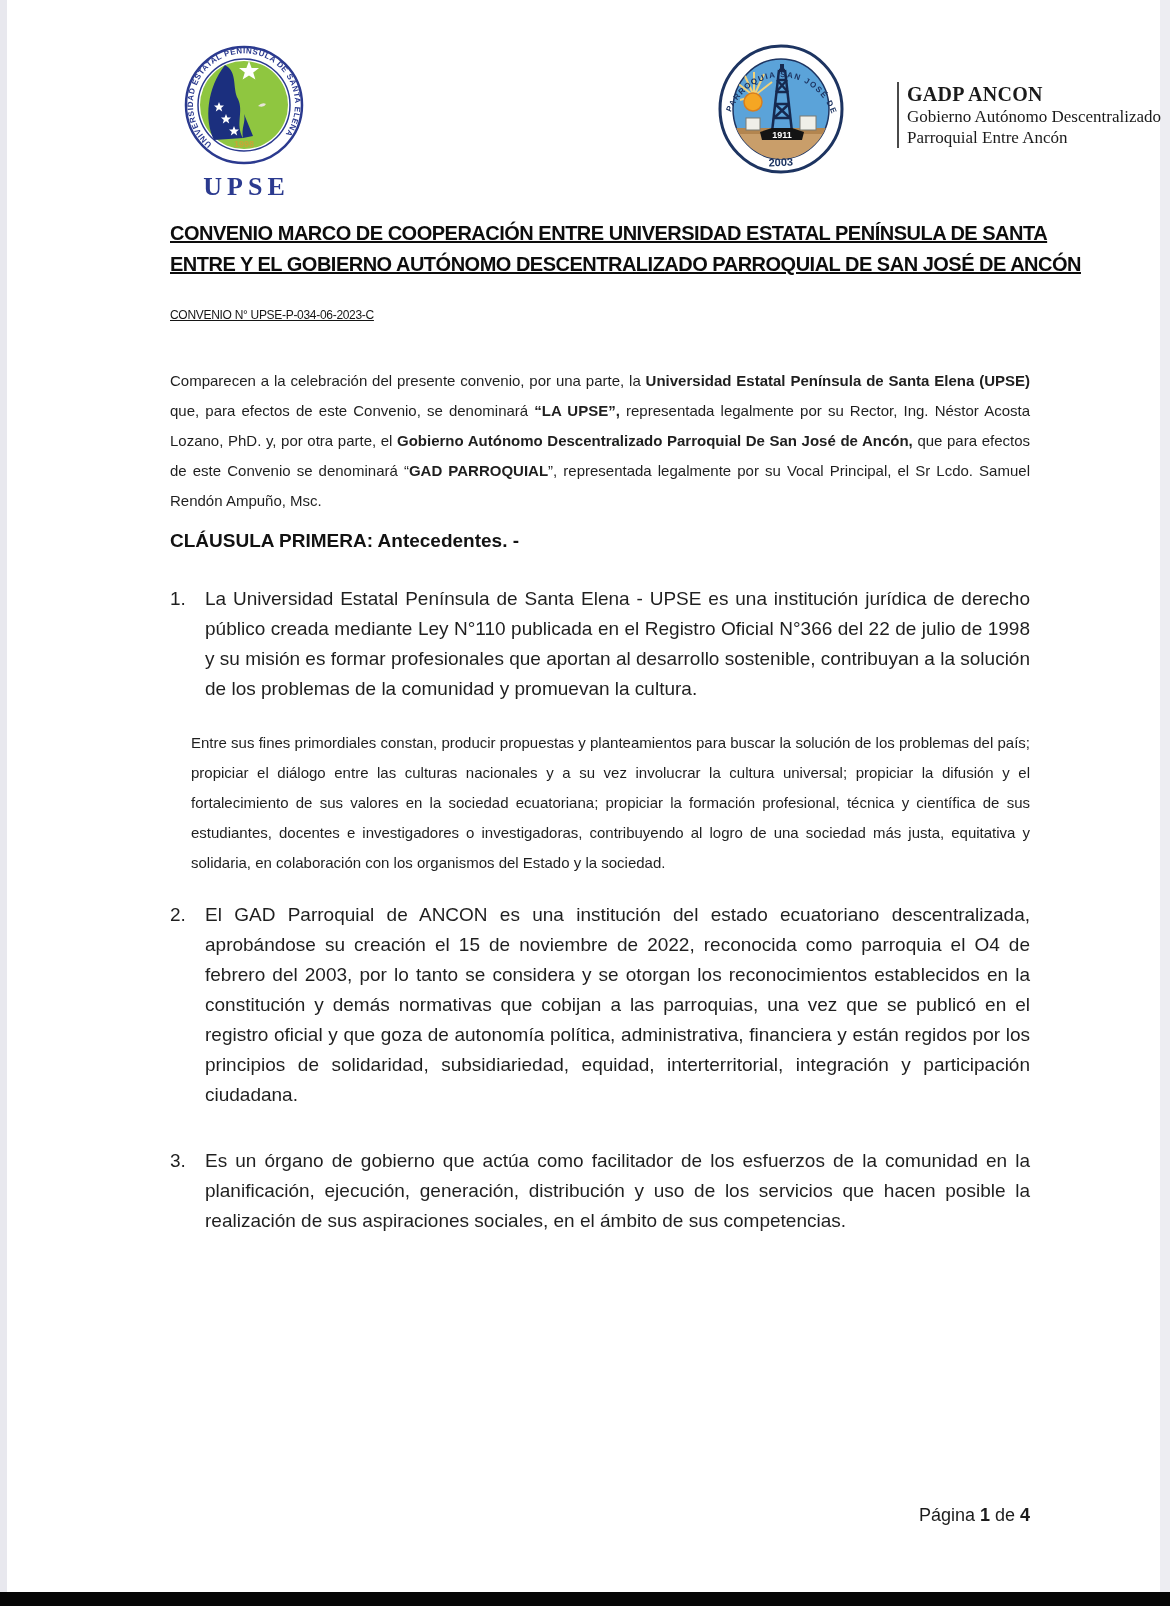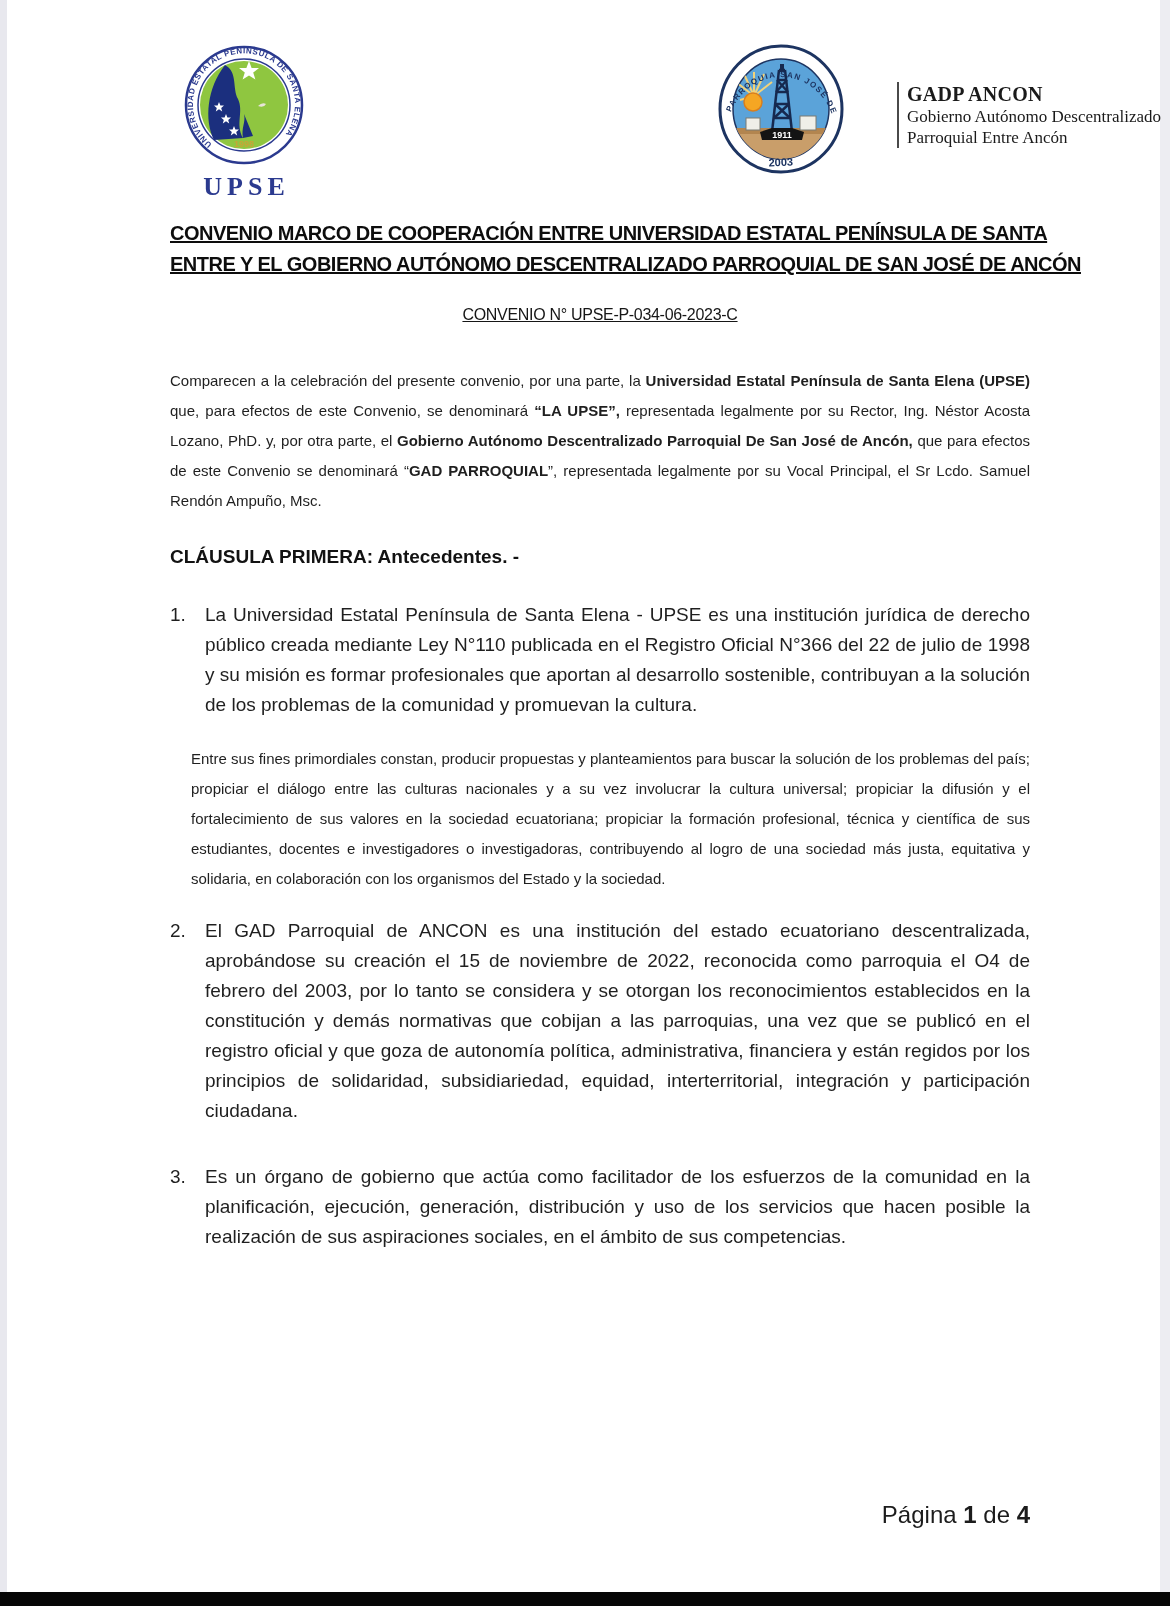--- a/index.html
+++ b/index.html
@@ -37,44 +37,44 @@
   
   .content {
     position:absolute; left:170px; top:0; width:860px;
   }
   .doc-title {
     margin-top:218px; text-align:center; font-weight:bold;
     font-size:20px; line-height:31px; letter-spacing:-0.5px; color:#0d0d0d;
   }
   .doc-title div { white-space:nowrap;text-decoration:underline; }
   .convenio-num {
-    margin-top:20px; text-align:center; font-size:16px;
+    margin-top:20px; text-align:left; font-size:12px;
     letter-spacing:-0.3px; text-decoration:underline; color:#161616;
     line-height:30px;
   }
   .para {
     font-size:15px; line-height:30px; text-align:justify;
   }
   .p-intro   { margin-top:36px; }
   .p-agree   { margin-top:22px; }
   .clause-heading {
-    margin-top:26px; font-weight:bold; font-size:19px; line-height:30px;
+    margin-top:10px; font-weight:bold; font-size:19px; line-height:30px;
     color:#121212; text-align:left;
   }
   .list-item { display:flex; font-size:19px; line-height:30px; }
   .li-1 { margin-top:28px; }
   .li-sub { margin-top:24px; margin-left:21px; font-size:15px; line-height:30px; text-align:justify; }
   .li-2 { margin-top:22px; }
   .li-3 { margin-top:36px; }
   .num { width:35px; flex:none; }
   .itext { flex:1; text-align:justify; }
   b { font-weight:bold; }
   .footer {
     position:absolute; right:140px; top:1502px;
-    font-size:24px; line-height:26px; color:#1c1c1c;
+    font-size:18px; line-height:26px; color:#1c1c1c;
   }
   
   .upse-caption {
     text-align:center; font-family:"Liberation Serif", serif;
     font-weight:bold; font-size:26px; letter-spacing:5px;
     color:#2b3a8f; margin-top:2px; padding-left:5px;
   }
 </style>
 </head>
 <body>

